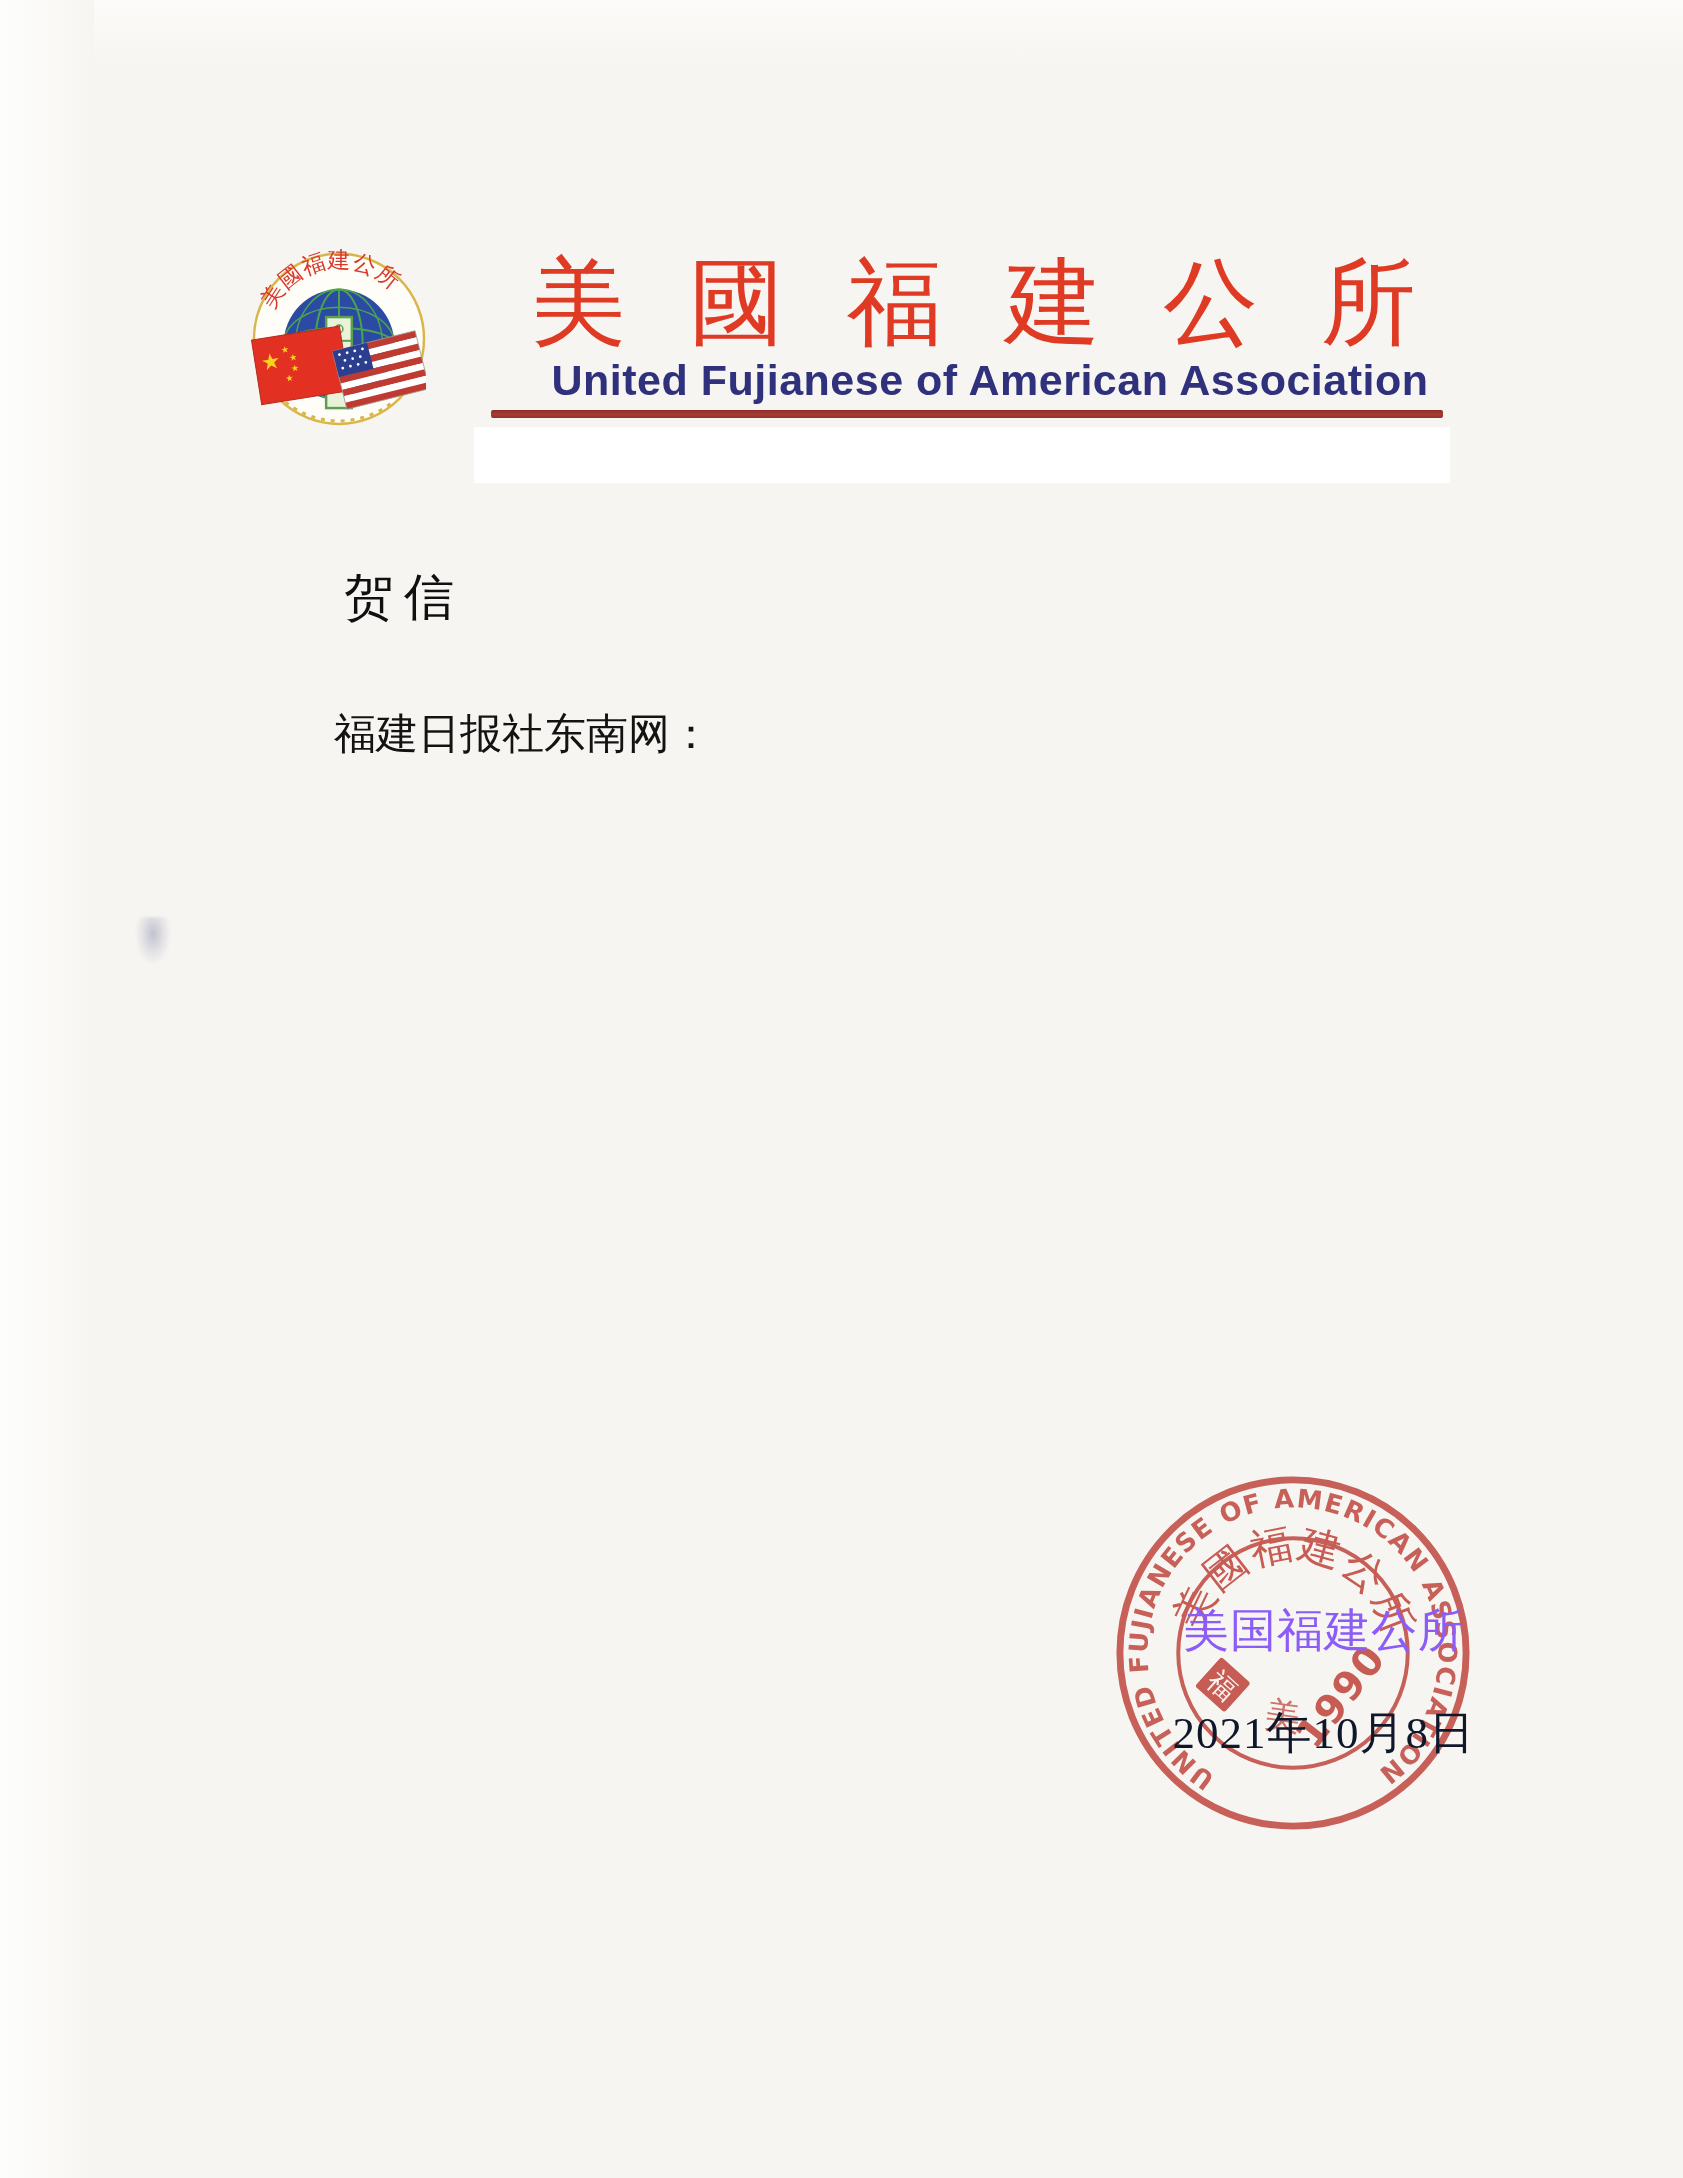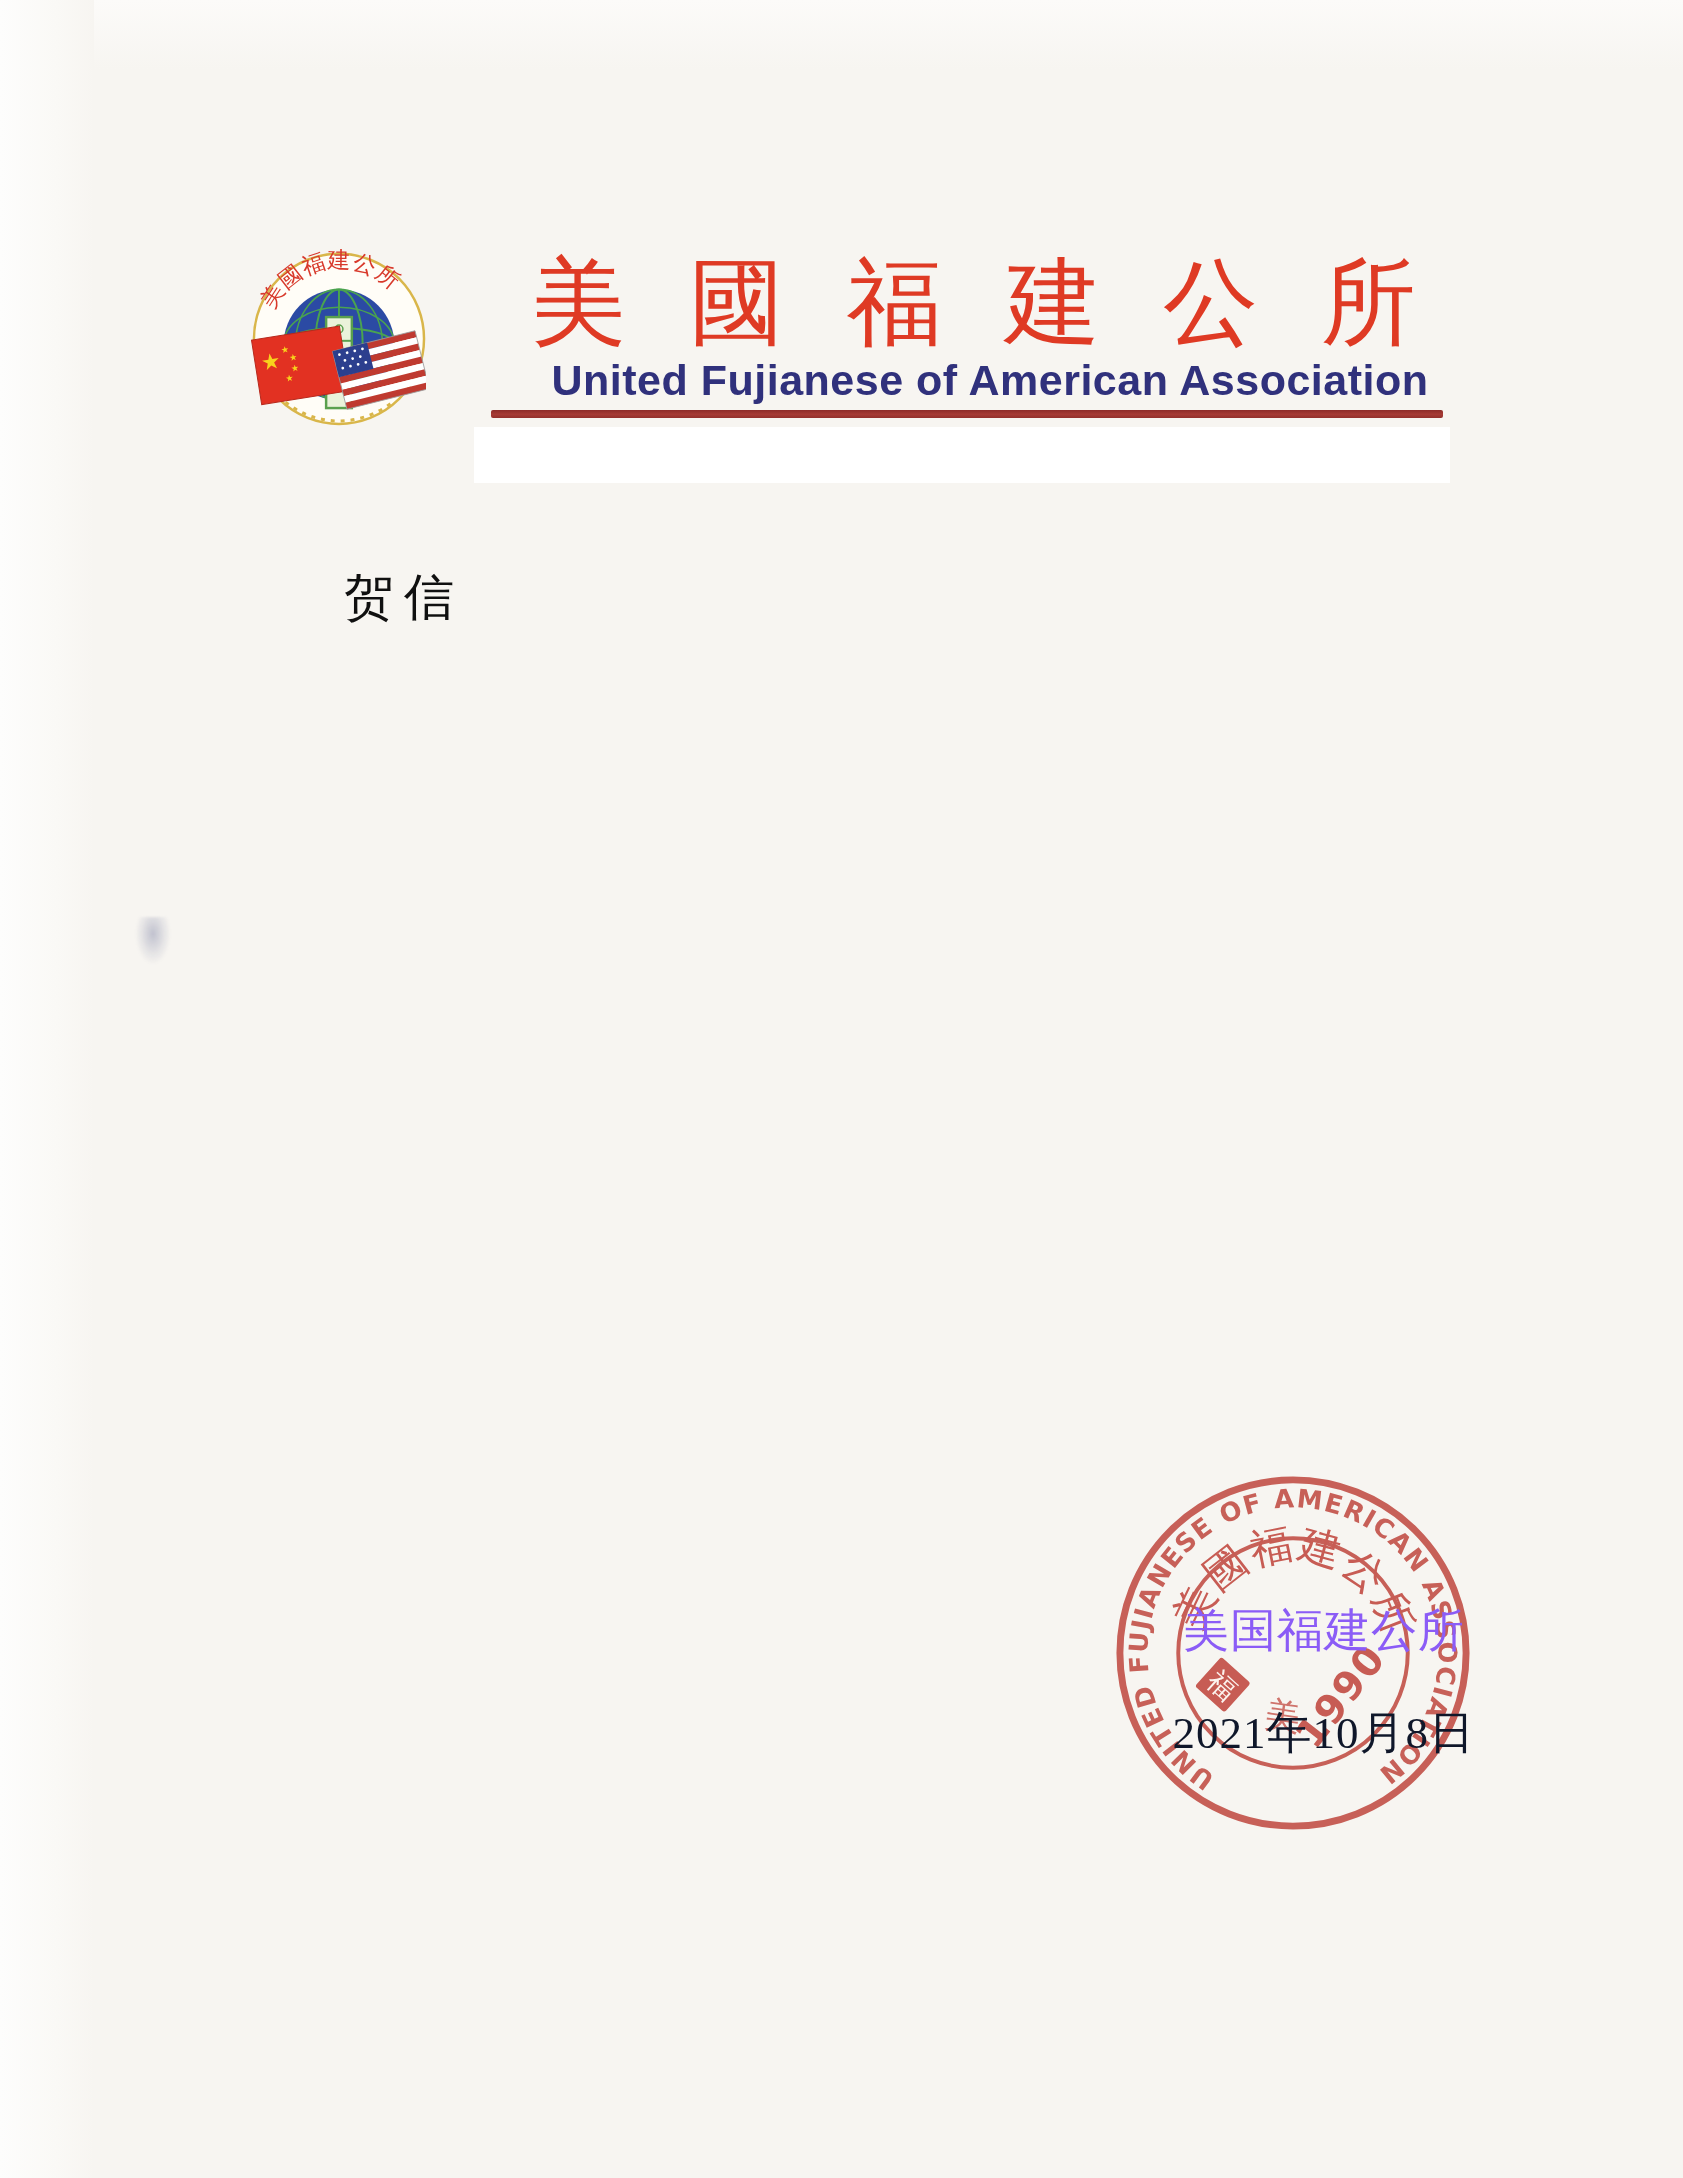--- a/index.html
+++ b/index.html
@@ -142,20 +142,21 @@
 </div>
 
 <div class="org-zh">美國福建公所</div>
 <div class="org-en">United Fujianese of American Association</div>
 <div class="red-rule"></div>
 <div class="white-patch"></div>
 
 <div class="letter-title">贺信</div>
 
 <div class="body-text">
+  <p>福建日报社东南网：</p>
 </div>
 
 <div class="stamp">
   <svg width="364" height="364" viewBox="0 0 368 368" opacity="0.87">
     <circle cx="184" cy="184" r="175" fill="none" stroke="#c04a42" stroke-width="7"></circle>
     <circle cx="184" cy="184" r="116" fill="none" stroke="#c04a42" stroke-width="4"></circle>
     <path id="sealRing" d="M 106.1 308.7 A 147 147 0 1 1 261.9 59.3 A 147 147 0 0 1 106.1 308.7" fill="none"></path>
     <text class="ring-text">
       <textPath href="#sealRing" startOffset="0">UNITED FUJIANESE OF AMERICAN ASSOCIATION</textPath>
     </text>

